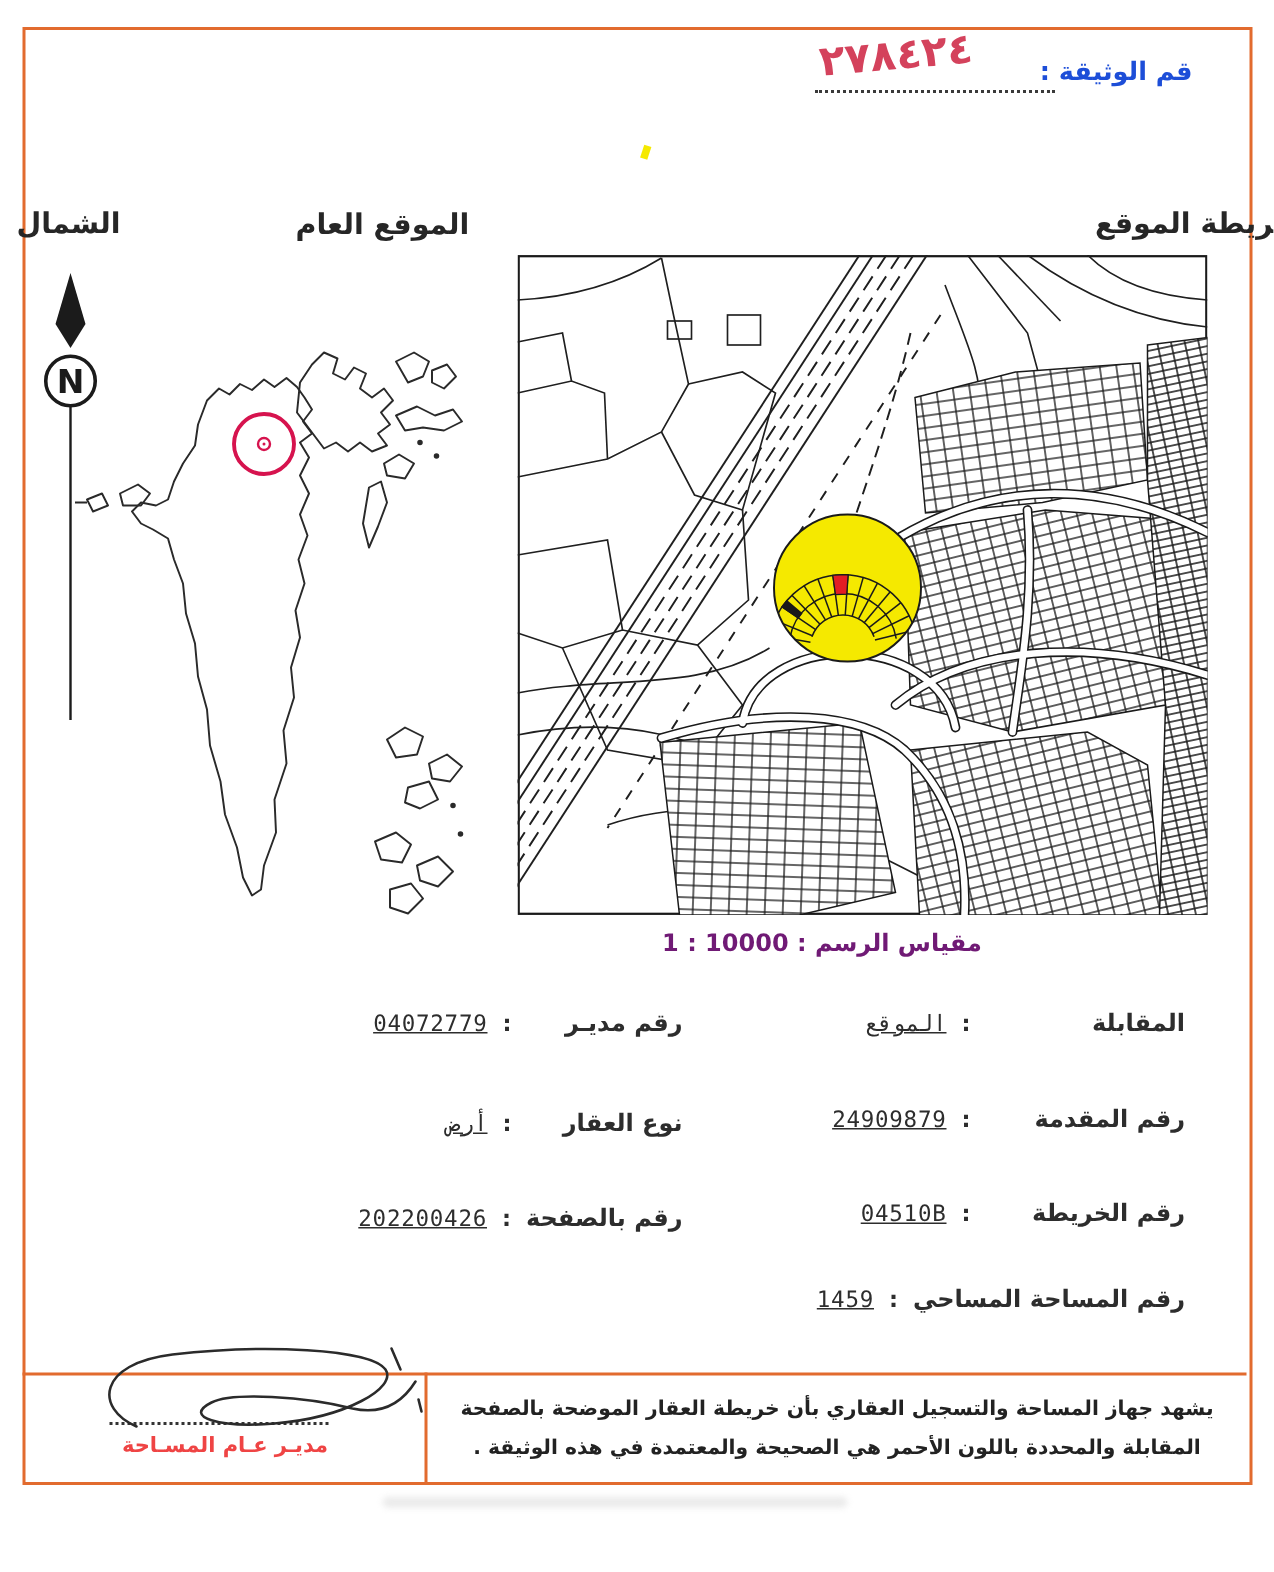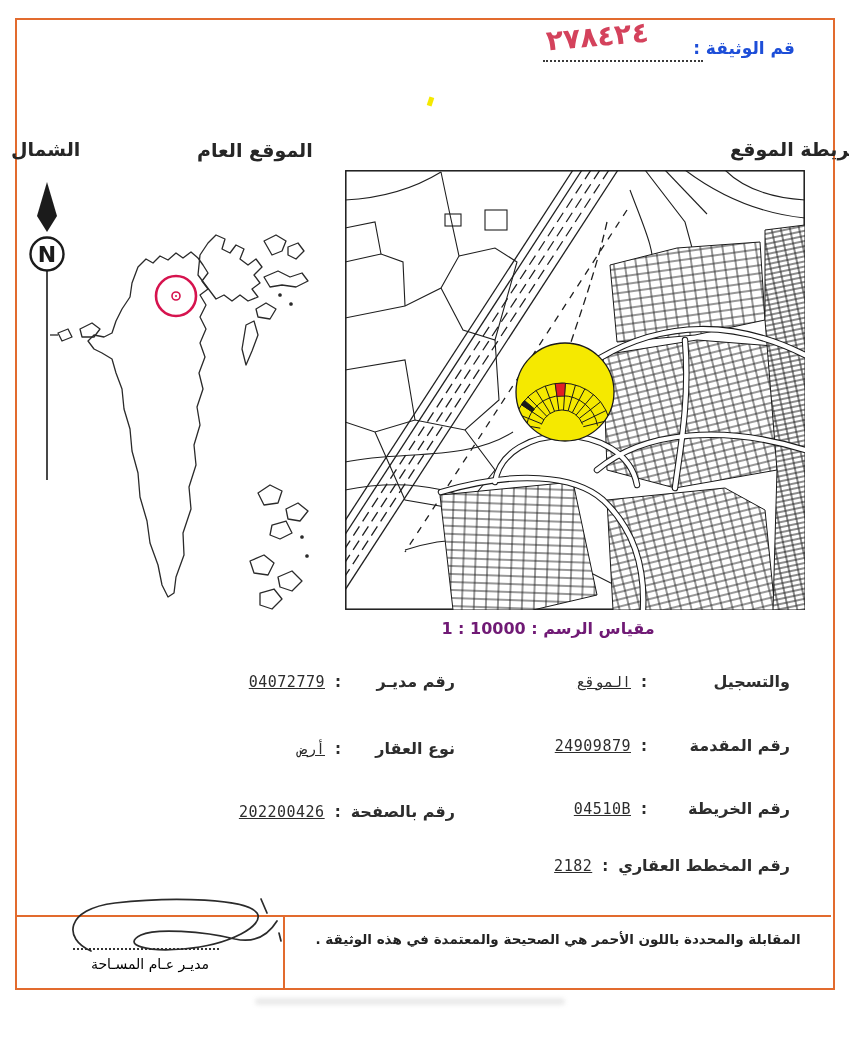--- a/index.html
+++ b/index.html
@@ -27,22 +27,22 @@
   .rcol .lbl{min-width:133px;}
   .lcol .lbl{min-width:104px;}
   .frow .sep{margin:0 10px;font-weight:700;font-size:15px;}
   .frow .val{font-size:15px;font-family:"DejaVu Sans Mono","DejaVu Sans",monospace;letter-spacing:.5px;text-decoration:underline;}
   
   #band-top{left:15px;top:915px;width:816px;border-top:2.2px solid #e26b2e;}
   #band-div{left:283px;top:915px;height:73px;border-left:2.2px solid #e26b2e;}
   #cert-text{left:300px;top:926px;width:516px;text-align:center;direction:rtl;font-weight:700;
              font-size:13.5px;line-height:1.95;color:#222;}
   #sig-line{left:73px;top:948px;width:146px;border-bottom:2.2px dotted #333;}
-  #sig-title{left:70px;top:956px;width:160px;text-align:center;font-weight:400;font-size:14px;
-             direction:rtl;color:#000000;}
+  #sig-title{left:70px;top:956px;width:160px;text-align:center;font-weight:700;font-size:14px;
+             direction:rtl;color:#ef4444;}
   
   #smudge{left:255px;top:998px;width:310px;height:7px;background:#bfbfbf;opacity:.32;filter:blur(2px);border-radius:4px;}
   #speck{left:428px;top:97px;width:5px;height:9px;background:#f5e900;transform:rotate(18deg);}
   svg{display:block;}
 </style>
 </head>
 <body>
 
 <div id="page">
 
@@ -208,38 +208,38 @@
           <path d="M170 276 C205 290 245 286 268 266" stroke-width="5.5" stroke="#1a1a1a"></path>
           <path d="M170 276 C205 290 245 286 268 266" stroke-width="3.6" stroke="#f5e900"></path>
         </g>
       </g>
     </svg>
   </div>
 
   <div class="abs" id="scale-label">مقياس الرسم : 10000 : 1</div>
 
   <div class="frow rcol" style="right:59px;top:672px;">
-    <span class="lbl">والتسجيل</span>
+    <span class="lbl">المقابلة</span>
     <span class="sep">:</span>
     <span class="val">الموقع</span>
   </div>
   <div class="frow rcol" style="right:59px;top:736px;">
     <span class="lbl">رقم المقدمة</span>
     <span class="sep">:</span>
     <span class="val">24909879</span>
   </div>
   <div class="frow rcol" style="right:59px;top:799px;">
     <span class="lbl">رقم الخريطة</span>
     <span class="sep">:</span>
     <span class="val">04510B</span>
   </div>
   <div class="frow rcol" style="right:59px;top:856px;">
-    <span class="lbl">رقم المخطط العقاري</span>
-    <span class="sep">:</span>
-    <span class="val">2182</span>
+    <span class="lbl">رقم المساحة المساحي</span>
+    <span class="sep">:</span>
+    <span class="val">1459</span>
   </div>
 
   <div class="frow lcol" style="right:394px;top:672px;">
     <span class="lbl">رقم مديـر</span>
     <span class="sep">:</span>
     <span class="val">04072779</span>
   </div>
   <div class="frow lcol" style="right:394px;top:739px;">
     <span class="lbl">نوع العقار</span>
     <span class="sep">:</span>
@@ -248,20 +248,21 @@
   <div class="frow lcol" style="right:394px;top:802px;">
     <span class="lbl">رقم بالصفحة</span>
     <span class="sep">:</span>
     <span class="val">202200426</span>
   </div>
 
   <div class="abs" id="band-top"></div>
   <div class="abs" id="band-div"></div>
 
   <div class="abs" id="cert-text">
+    <div>يشهد جهاز المساحة والتسجيل العقاري بأن خريطة العقار الموضحة بالصفحة</div>
     <div>المقابلة والمحددة باللون الأحمر هي الصحيحة والمعتمدة في هذه الوثيقة .</div>
   </div>
 
   <div class="abs" id="sig-line"></div>
   <div class="abs" style="left:55px;top:893px;">
     <svg width="230" height="80" viewBox="0 0 230 80" fill="none" stroke="#2b2b2b" stroke-width="1.7" stroke-linecap="round">
       <path d="M36 58 C8 46 10 16 60 10 C120 3 192 6 202 20 C210 32 176 52 128 56 C92 59 66 52 86 42 C100 35 148 38 180 46 C198 50 212 44 222 28"></path>
       <path d="M206 6 l6 14"></path>
       <path d="M224 40 l2 8"></path>
     </svg>

